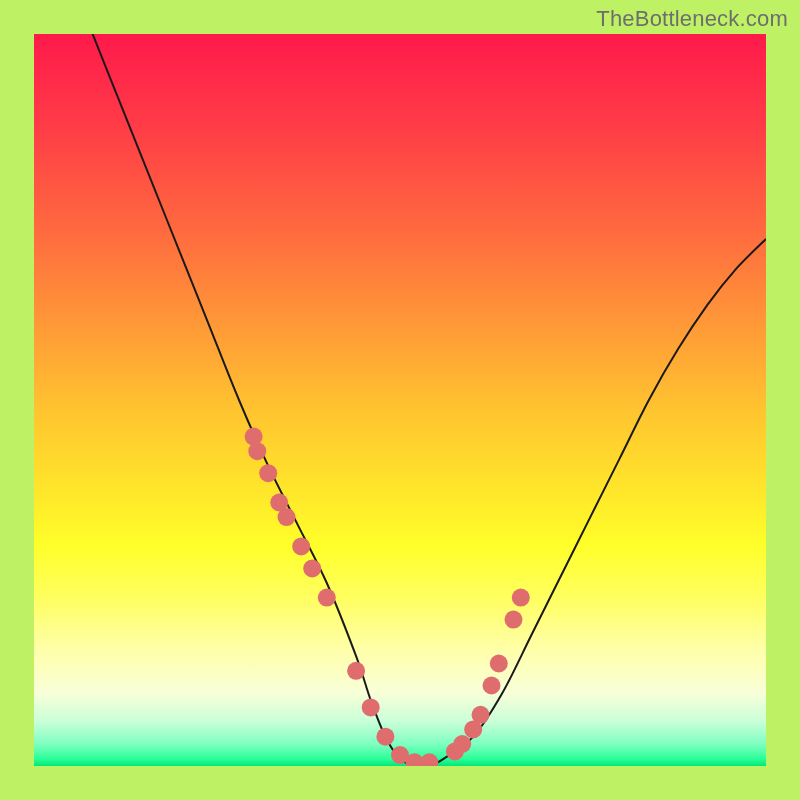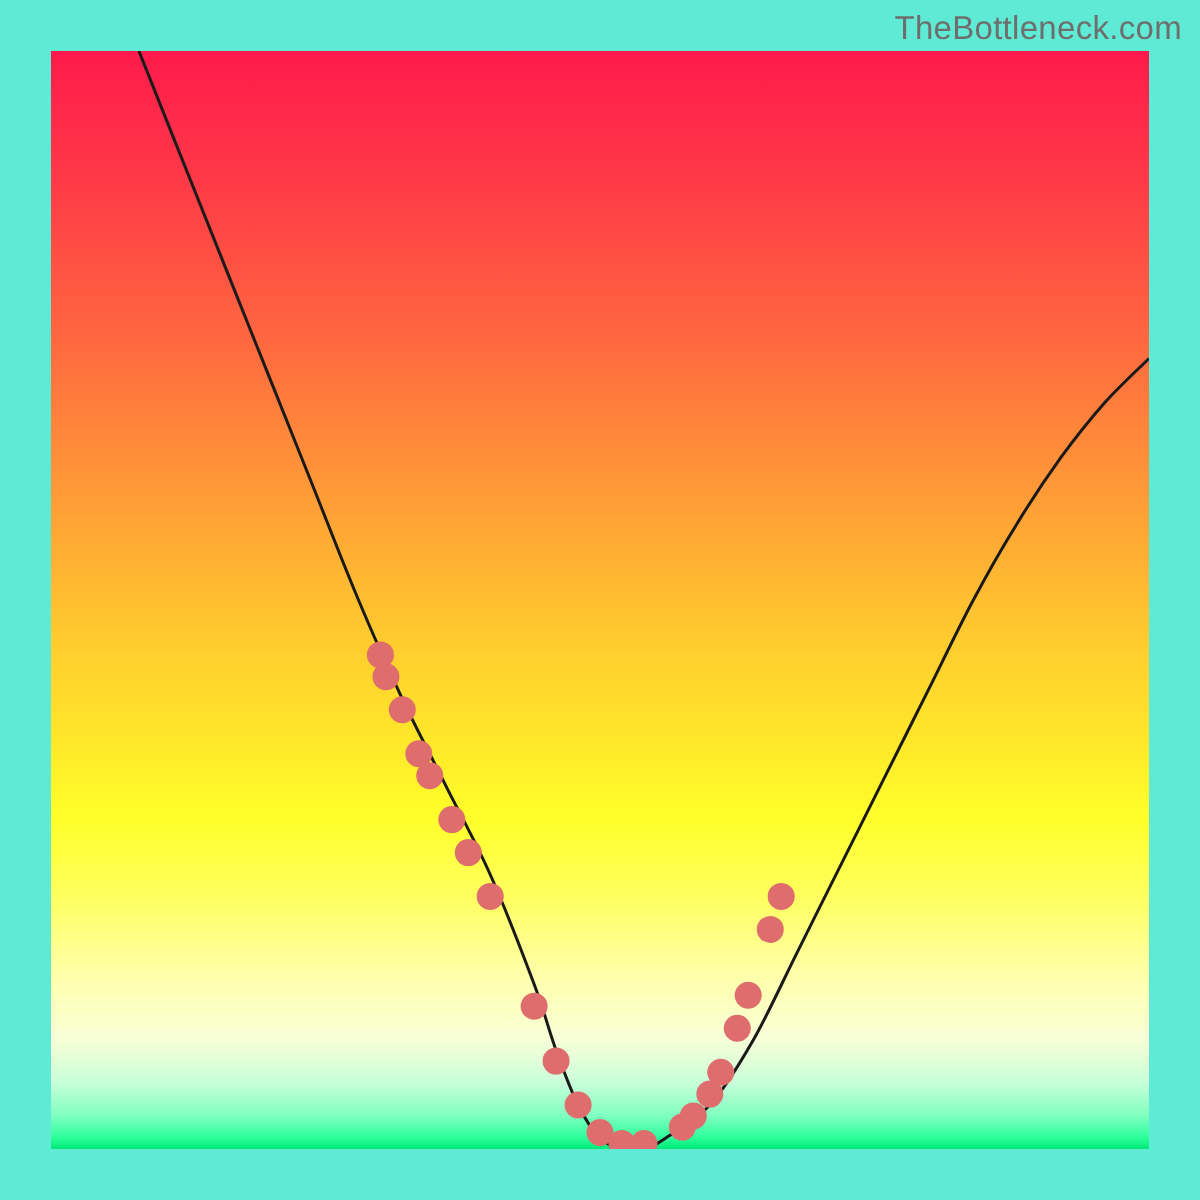--- a/index.html
+++ b/index.html
@@ -10,21 +10,21 @@
     background: #000000;
     overflow: hidden;
     font-family: Arial, Helvetica, sans-serif;
   }
   .frame {
     position: absolute;
     left: 0;
     top: 0;
     width: 800px;
     height: 800px;
-    background: #5eead4;
+    background: #bef264;
   }
   .plot {
     position: absolute;
     left: 34px;
     top: 34px;
     width: 732px;
     height: 732px;
     background: linear-gradient(to bottom,
       #ff1a4b 0%,
       #ff3a47 12%,

